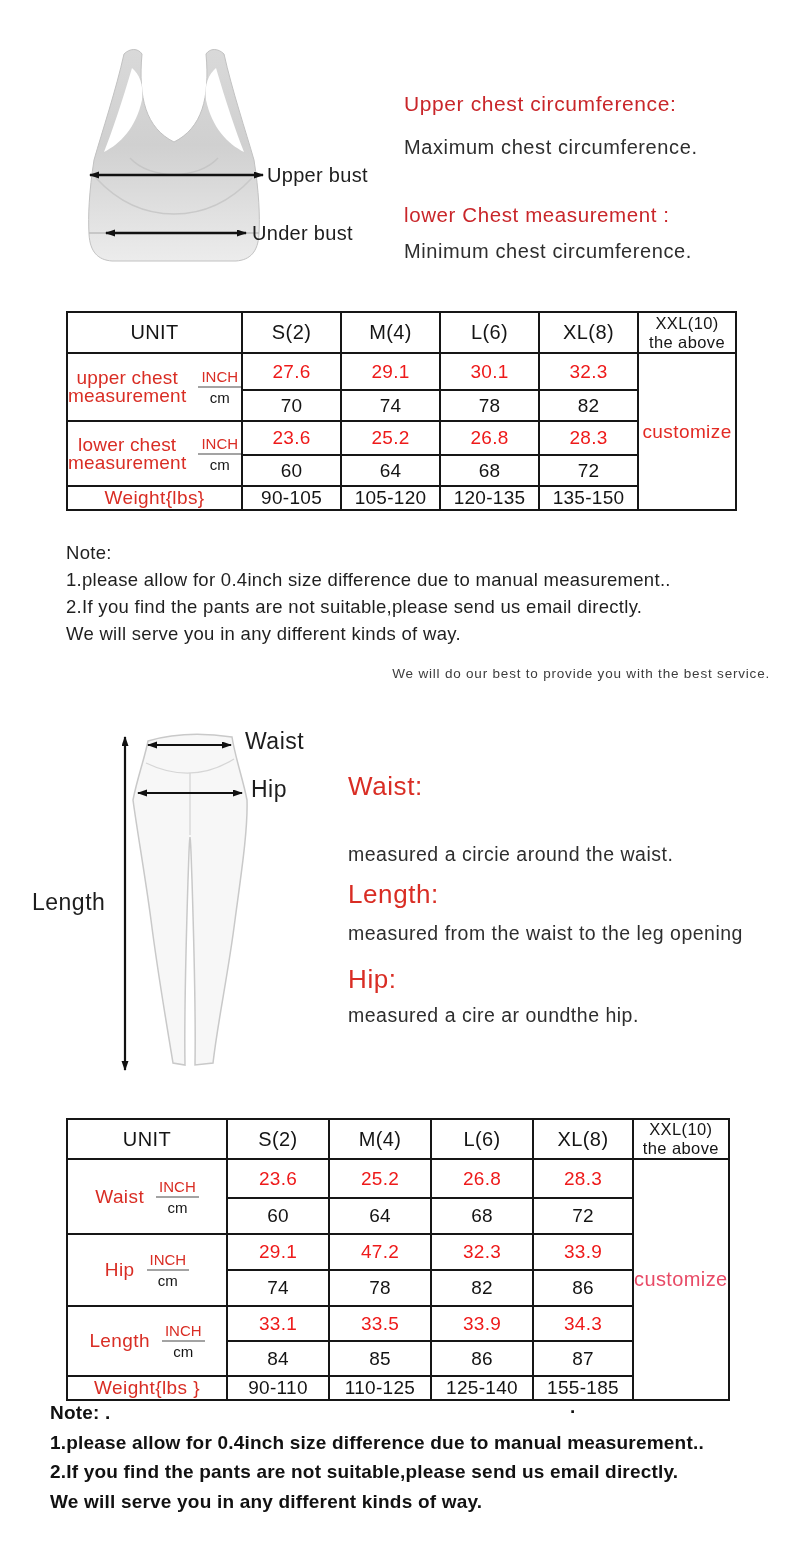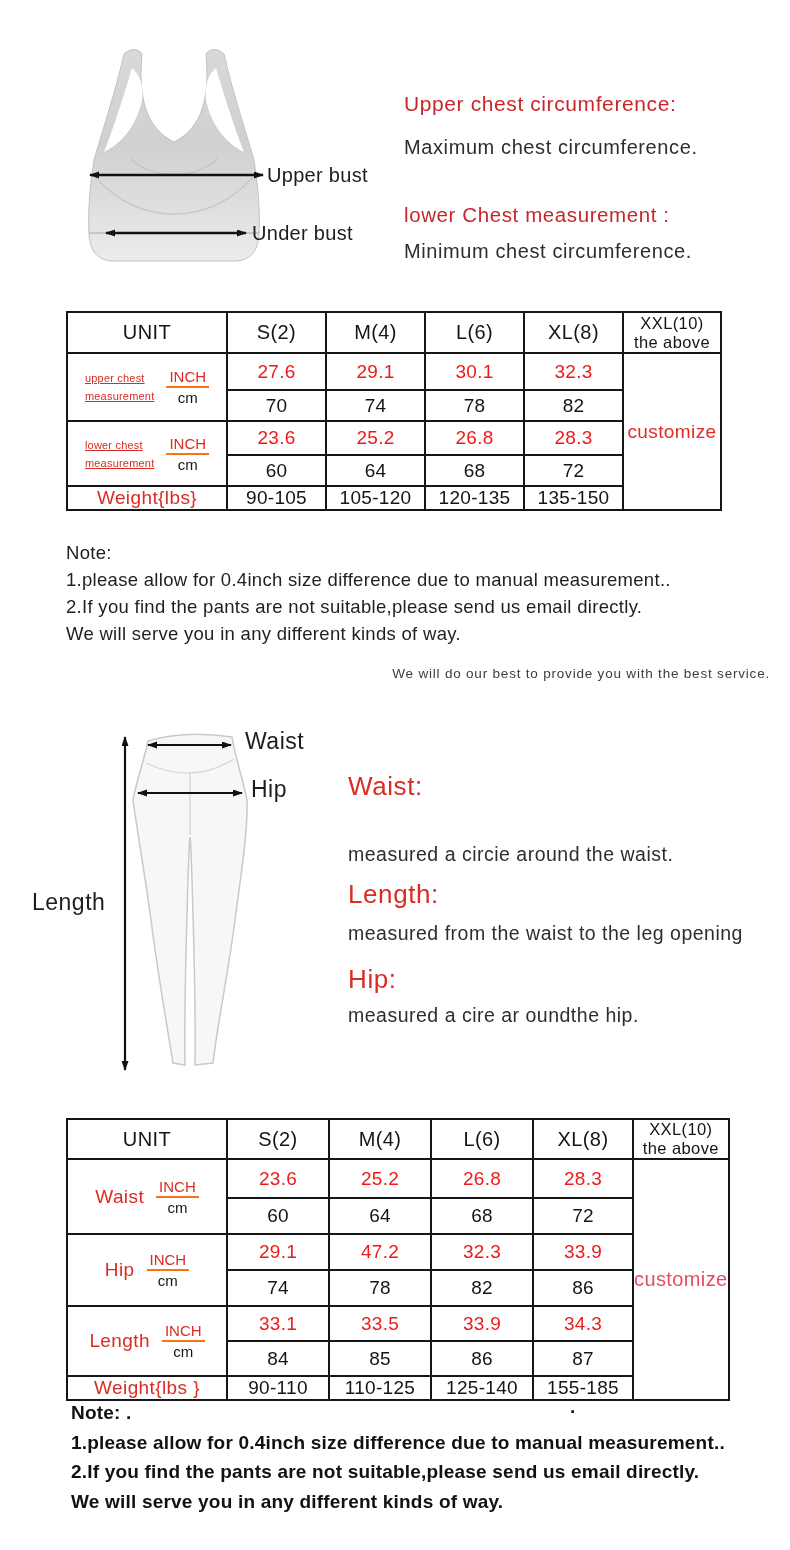--- a/index.html
+++ b/index.html
@@ -24,24 +24,24 @@
   table.size-table{border-collapse:collapse;table-layout:fixed;position:absolute;background:#fff;}
   table.size-table td{
     border:2px solid #161616;text-align:center;vertical-align:middle;
     padding:0;overflow:hidden;
   }
   td.hdr{font-size:20px;color:#151515;letter-spacing:0.4px;}
   td.hdr.xxl{font-size:16.5px;line-height:19px;}
   td.val{font-size:19px;color:#141414;letter-spacing:0.3px;}
   td.val.red{color:var(--value-red);margin-left:21px;}
   .lbl-flex{display:flex;align-items:center;justify-content:center;gap:12px;}
-  .lbl-2l{color:var(--label-red);font-size:11px;line-height:18px;text-align:left;letter-spacing:0.2px;text-decoration:underline;}
+  .lbl-2l{color:var(--label-red);font-size:19px;line-height:18px;text-align:center;letter-spacing:0.2px;}
   .lbl-1l{color:var(--label-red);font-size:19px;letter-spacing:0.4px;}
   .frac{display:inline-block;text-align:center;font-size:15px;line-height:17px;}
-  .frac .frac-top{color:var(--label-red);border-bottom:2px solid #f97316;padding:0 3px 1px 3px;}
+  .frac .frac-top{color:var(--label-red);border-bottom:2px solid #a3a3a3;padding:0 3px 1px 3px;}
   .frac .frac-bot{color:#141414;padding-top:1px;}
   td.weight-lbl{color:var(--label-red);font-size:19px;letter-spacing:0.4px;}
   td.customize-cell{font-size:19px;letter-spacing:0.4px;}
   #table1 td.customize-cell{color:var(--customize-table1);}
   #table2 td.customize-cell{color:var(--customize-table2);font-size:20px;}
 
   
   .note1{color:#1f1f1f;font-size:18.5px;line-height:27px;letter-spacing:0.3px;white-space:nowrap;}
   .note2{color:#111;font-size:19px;line-height:29.5px;font-weight:700;letter-spacing:0.2px;white-space:nowrap;}
   .service-line{color:#3c3c3c;font-size:13.5px;letter-spacing:0.8px;text-align:right;white-space:nowrap;}
@@ -290,18 +290,18 @@
     <td class="weight-lbl">Weight{lbs }</td>
     <td class="val">90-110</td>
     <td class="val">110-125</td>
     <td class="val">125-140</td>
     <td class="val">155-185</td>
   </tr>
   </tbody>
 </table>
 
 <div class="abs stray-dot" style="left:570px;top:1396px">.</div>
-<div class="abs note2" style="left:71px;top:1398px">
+<div class="abs note2" style="left:50px;top:1398px">
   <div>Note: .</div>
   <div>1.please allow for 0.4inch size difference due to manual measurement..</div>
   <div>2.If you find the pants are not suitable,please send us email directly.</div>
   <div>We will serve you in any different kinds of way.</div>
 </div>
 
 </body></html>

